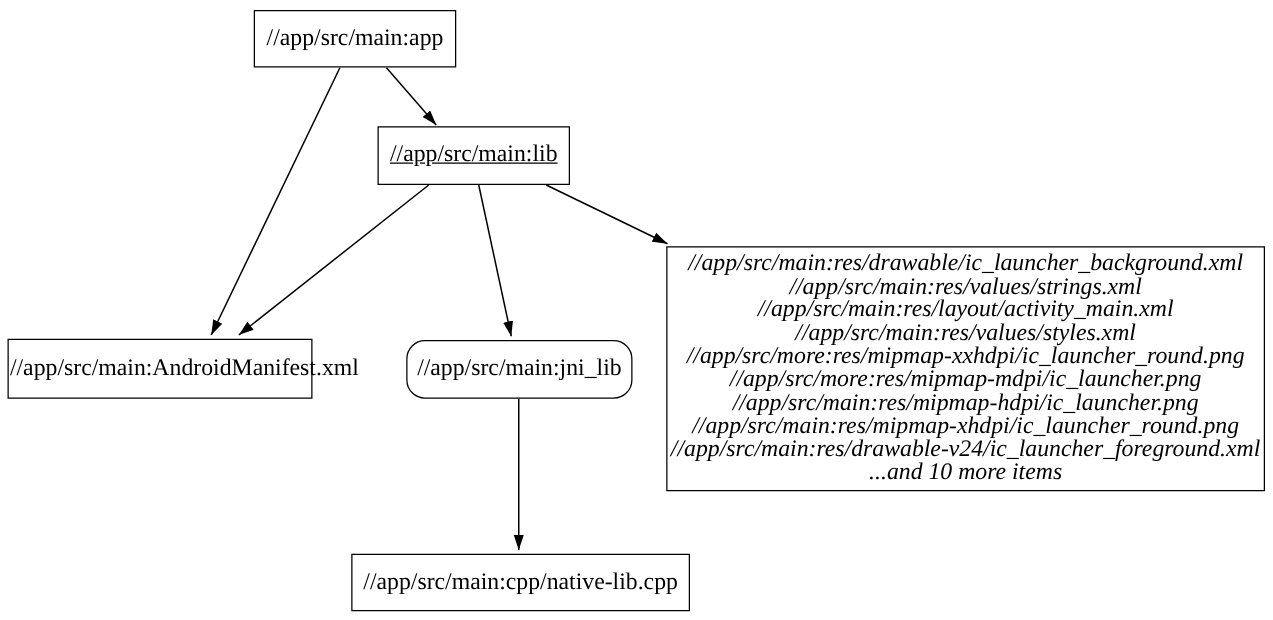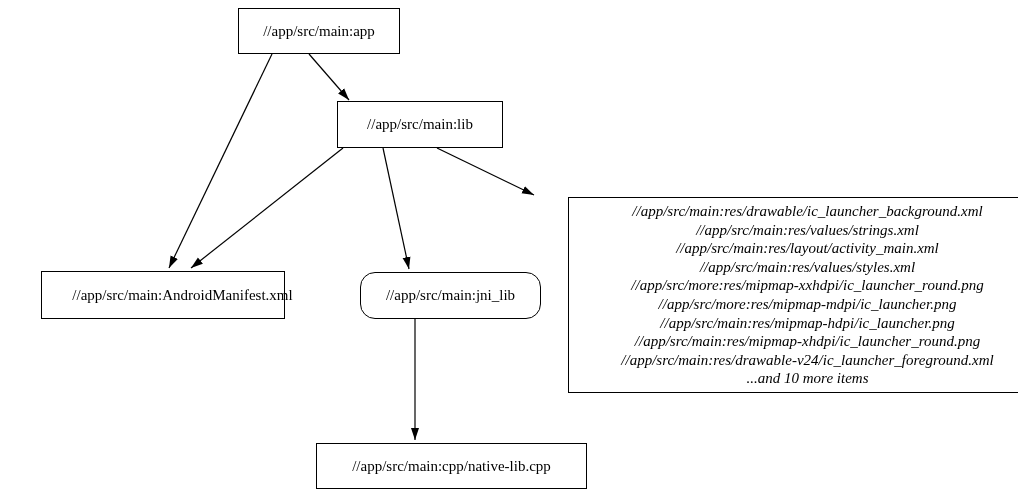--- a/index.html
+++ b/index.html
@@ -30,27 +30,26 @@
   .node {
     position: absolute;
     box-sizing: border-box;
     background: #ffffff;
     border: 1px solid #000000;
     display: flex;
     flex-direction: column;
     align-items: center;
     justify-content: center;
     text-align: center;
-    font-size: 15px;
+    font-size: 19px;
     line-height: 18.6px;
     white-space: nowrap;
-    margin-left: 35px;
   }
   #node-app      { left: 203px; top: 8px;   width: 162px; height: 46px; }
-  #node-lib      { left: 302px; top: 101px; width: 166px; height: 47px; }
+  #node-lib      { left: 302px; top: 101px; width: 154px; height: 47px; text-decoration: underline; }
   #node-manifest { left: 6px;   top: 271px; width: 244px; height: 48px; padding-left: 39px; }
   #node-jni      { left: 325px; top: 272px; width: 181px; height: 47px; border-radius: 15px; }
   #node-res      { left: 533px; top: 197px; width: 479px; height: 196px; font-style: italic; }
   #node-cpp      { left: 281px; top: 443px; width: 271px; height: 46px; }
 </style>
 </head>
 <body>
 
 <div id="canvas">
 

